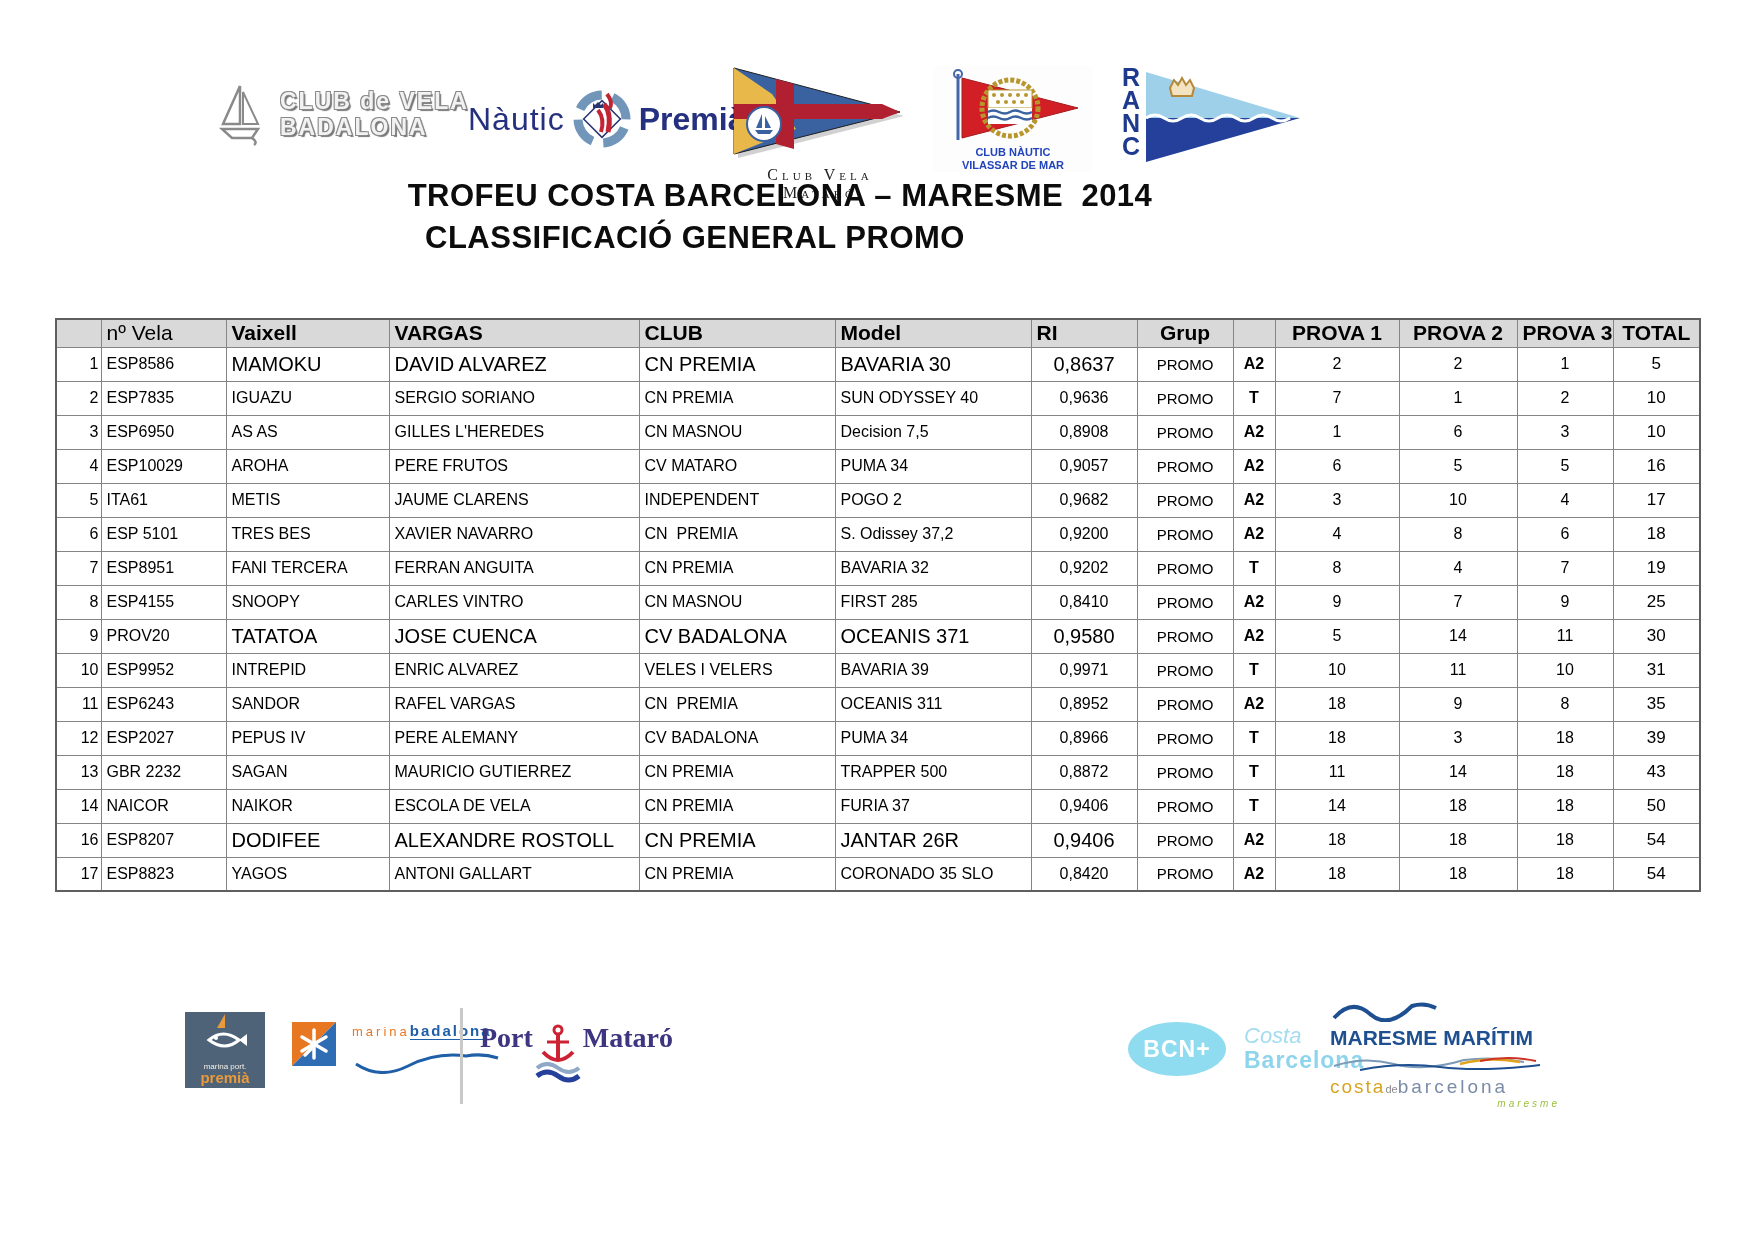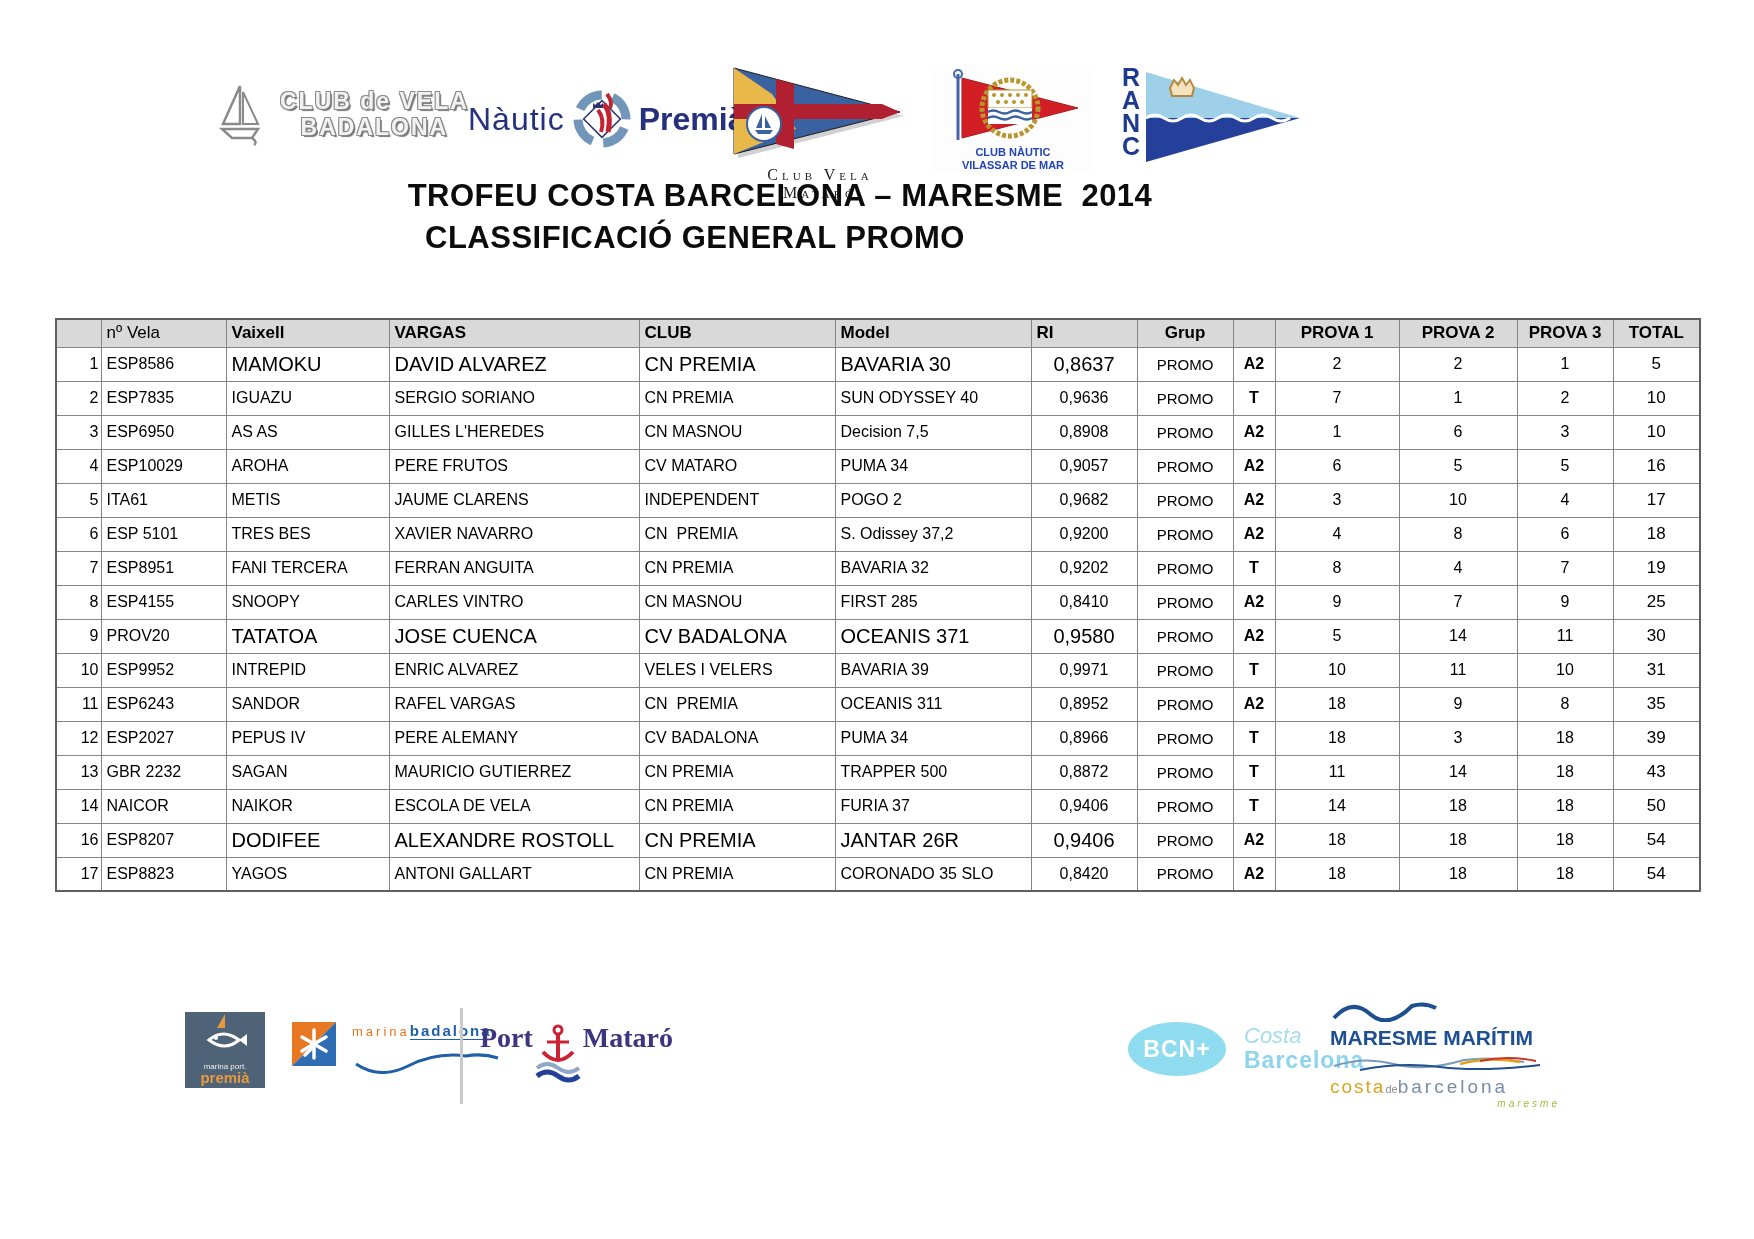--- a/index.html
+++ b/index.html
@@ -2,42 +2,42 @@
 <html><head>
 <meta charset="utf-8">
 <style>
   * { margin:0; padding:0; box-sizing:border-box; }
   body { background:#e9e9e9; font-family:"Liberation Sans", sans-serif; }
   .page { position:relative; width:1754px; height:1239px; background:#ffffff; margin:0 auto; overflow:hidden; }
 
   
   .logo { position:absolute; }
   .cvb { left:218px; top:82px; display:flex; align-items:center; gap:10px; }
-  .cvb-text { font-weight:bold; font-size:23px; letter-spacing:2px; color:#f2f2f2; text-align:center; line-height:26px;
+  .cvb-text { font-weight:bold; font-size:23px; letter-spacing:2px; color:#f2f2f2; line-height:26px;
               text-shadow:-1px -1px 0 #8a8a8a, 1px -1px 0 #8a8a8a, -1px 1px 0 #8a8a8a, 2px 2px 1px #777; }
   .np { left:468px; top:88px; display:flex; align-items:center; gap:6px; }
   .np-nautic { font-size:32px; color:#25307f; letter-spacing:1px; }
   .np-premia { font-size:32px; font-weight:bold; color:#25307f; }
   .cvm { left:730px; top:66px; width:180px; text-align:center; }
   .cvm-caption { margin-top:4px; font-family:"Liberation Serif", serif; font-variant:small-caps; letter-spacing:4px; font-size:16px; color:#222; }
   .vil { left:933px; top:66px; width:160px; background:#fdfdfd; text-align:center; padding-top:2px; }
   .vil-caption { font-size:11px; font-weight:bold; color:#2244bb; line-height:13px; }
   .ranc { left:1122px; top:66px; display:flex; align-items:flex-start; gap:4px; }
   .ranc-letters { font-weight:bold; font-size:25px; line-height:23px; color:#1d3a8f; text-align:center; }
 
   
   .title-wrap { position:absolute; left:330px; top:178px; width:900px; text-align:center; }
   .title-line { font-weight:bold; font-size:31px; color:#0c0c0c; white-space:pre; letter-spacing:0.5px; }
   .title-line2 { margin-top:6px; margin-right:170px; }
 
   
   .results { position:absolute; left:55px; top:318px; }
   table { border-collapse:collapse; table-layout:fixed; width:1640px; border:2px solid #5f5f5f; }
   th, td { border:1px solid #858585; padding:0 5px; overflow:hidden; white-space:pre; height:34px; font-size:16px; color:#000; }
-  thead th { background:#d9d9d9; height:28px; font-size:17px; text-align:left; }
+  thead th { background:#d9d9d9; height:28px; font-size:21px; text-align:left; }
   th.ctr { text-align:center; }
   th.norm { font-weight:normal; }
   td.col-rank { text-align:right; padding-right:2px; }
   td.col-vela, td.col-vaixell, td.col-patro, td.col-club, td.col-model { text-align:left; }
   td.col-ri, td.col-grup, td.col-p1, td.col-p2, td.col-p3 { text-align:center; }
   td.col-grup { font-size:15px; }
   td.col-cls { text-align:center; font-weight:bold; font-size:16px; }
   td.col-total { text-align:center; font-size:17px; }
   td.lg { font-size:20px; }
 

